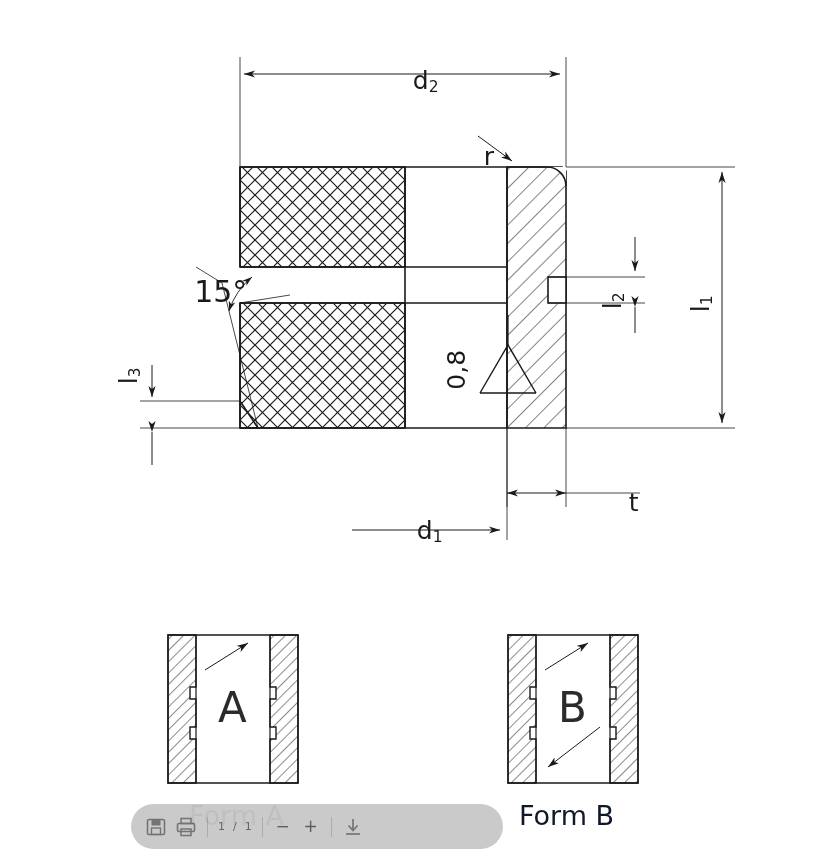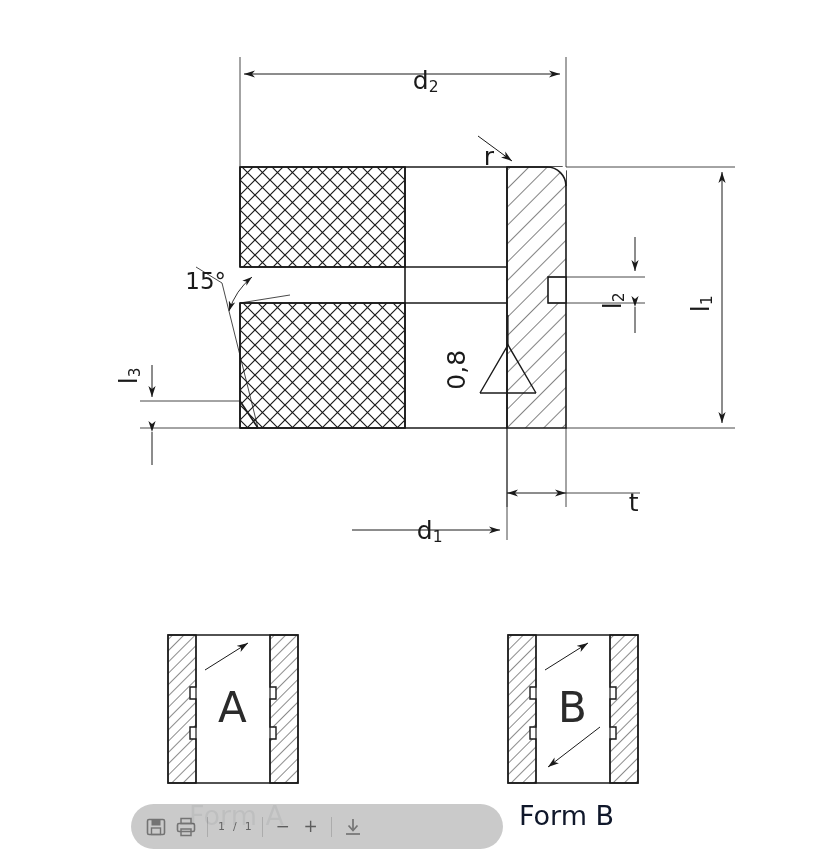--- a/index.html
+++ b/index.html
@@ -243,21 +243,21 @@
   </div>
 
   <div class="lbl" style="left:597px; top:450px; font-size:25px;">
     <span>t</span>
   </div>
 
   <div class="lbl" style="left:452px; top:104px; font-size:25px;">
     <span>r</span>
   </div>
 
-  <div class="lbl" style="left:156px; top:232px; font-size:23px;">
+  <div class="lbl" style="left:156px; top:232px; font-size:30px;">
     <span>15°</span>
   </div>
 
   <div class="lbl rot90" style="left:427px; top:340px; width:58px; text-align:center; font-size:25px;">
     <span>0,8</span>
   </div>
 
   <div class="letter-big" style="left:218px; top:668px;"><span>A</span></div>
   <div class="letter-big" style="left:558px; top:668px;"><span>B</span></div>
 

